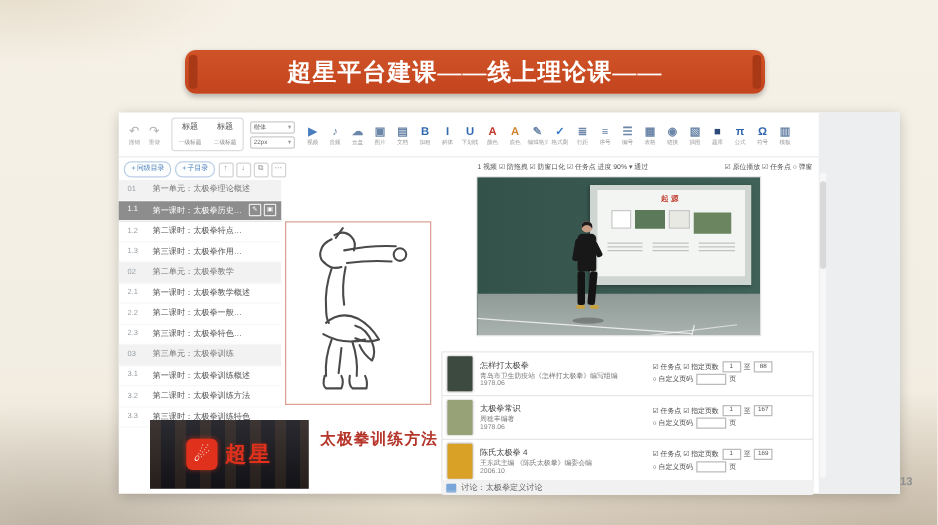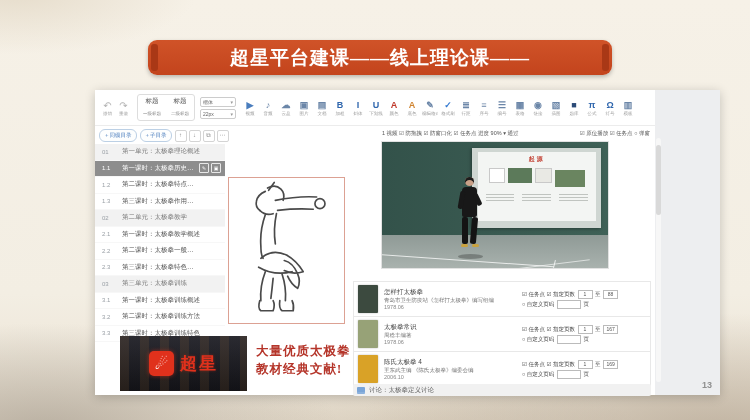--- a/index.html
+++ b/index.html
@@ -113,21 +113,21 @@
   
   .wm{position:absolute;left:512px;top:357px;display:flex;align-items:center;gap:6px;}
   .wxi{position:relative;width:30px;height:27px;}
   .wxi .b1{position:absolute;left:0;top:0;width:21px;height:17px;background:rgba(255,255,255,.95);border-radius:9px;}
   .wxi .b1:before,.wxi .b1:after{content:"";position:absolute;top:5px;width:3px;height:3px;border-radius:50%;background:#b2a695;}
   .wxi .b1:before{left:5px;}.wxi .b1:after{left:12px;}
   .wxi .t1{position:absolute;left:3px;top:14px;width:5px;height:5px;background:rgba(255,255,255,.95);transform:rotate(35deg);}
   .wxi .b2{position:absolute;right:1px;bottom:2px;width:13px;height:11px;background:rgba(255,255,255,.95);border-radius:6px;}
   .wxi .b2:before{content:"";position:absolute;left:4px;top:3px;width:2px;height:2px;border-radius:50%;background:#b2a695;box-shadow:5px 0 0 #b2a695;}
   .wmtx{font-size:21px;color:rgba(255,255,255,.93);font-weight:bold;letter-spacing:1px;text-shadow:0 1px 3px rgba(95,85,70,.55);}
-  .pnum{position:absolute;right:38px;top:380px;font-size:9px;color:#8f8f8f;font-weight:bold;}
+  .pnum{position:absolute;right:20px;top:380px;font-size:9px;color:#8f8f8f;font-weight:bold;}
 </style>
 </head>
 <body>
 
 <div class="slide">
 
 
   <div class="banner">
     <span class="bm">超星平台建课——线上理论课——</span>
   </div>
@@ -523,22 +523,21 @@
     <div class="comment">
       <span class="cicon"></span>
       <span>讨论：太极拳定义讨论</span>
     </div>
 
     <div class="photo">
       <span class="logosq">☄</span>
       <span class="logotx">超星</span>
     </div>
     <div class="caption">
-      <div>大量优质太极拳</div>
-      <div>教材经典文献!</div>
+      <div>太极拳训练方法</div>
     </div>
 
     <div class="gstrip"></div>
     <div class="sbar"></div>
     <div class="sthumb"></div>
   </div>
 
 
   <div class="pnum">13</div>
 </div>

